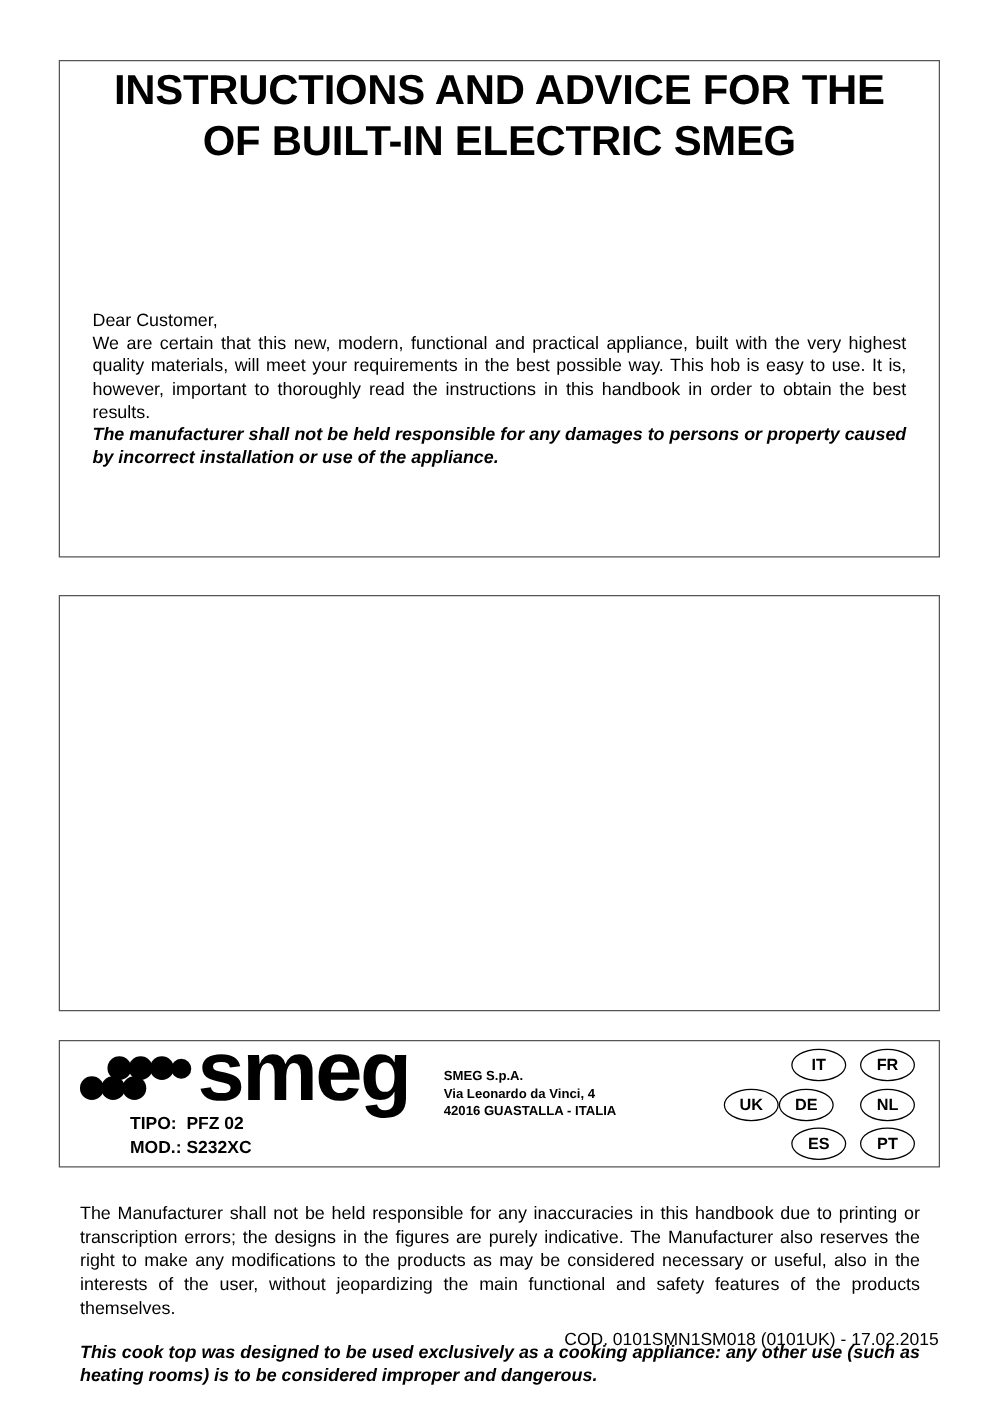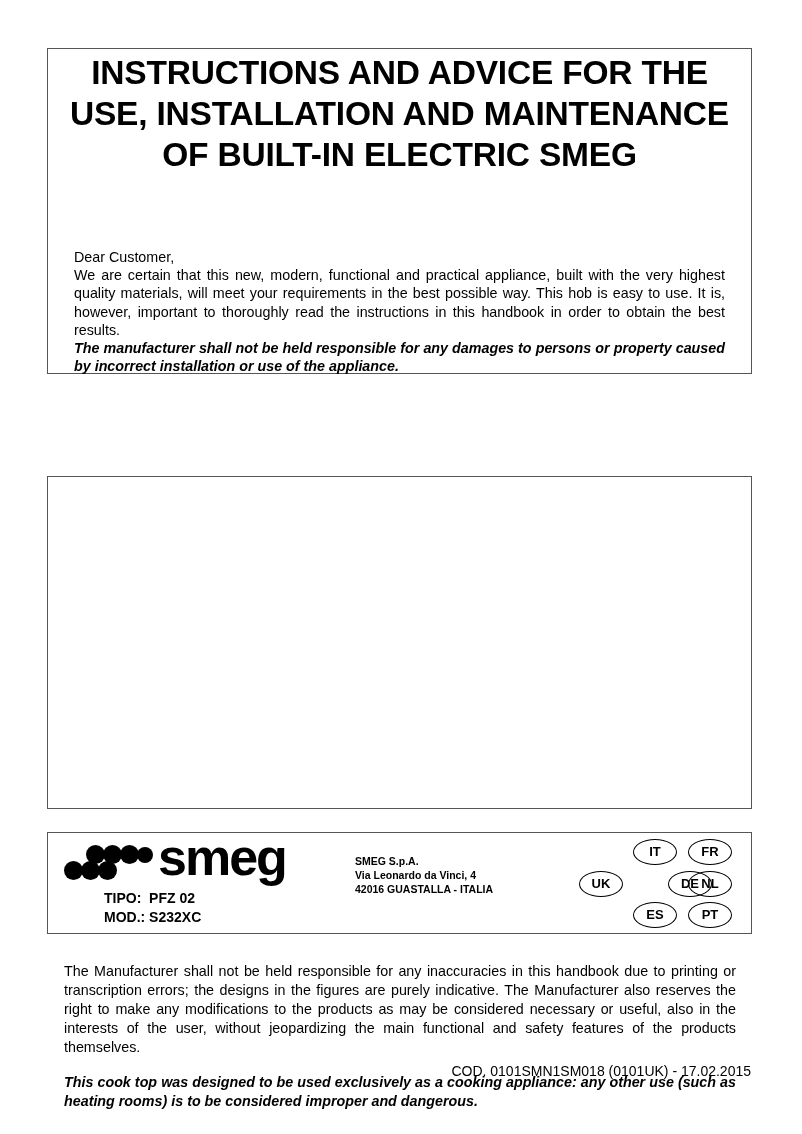--- a/index.html
+++ b/index.html
@@ -4,21 +4,21 @@
 <style>
   html, body { margin: 0; padding: 0; background: #ffffff; }
   body {
     width: 802px; height: 1134px; position: relative; overflow: hidden;
     font-family: "Liberation Sans", sans-serif; color: #000;
   }
   .box {
     position: absolute; left: 47px; width: 705px;
     border: 1px solid #555; box-sizing: border-box;
   }
-  #box-intro { top: 48px; height: 326px; }
+  #box-intro { top: 48px; height: 398px; }
   #box-figure { top: 476px; height: 333px; }
   #box-label { top: 832px; height: 102px; }
 
   .title {
     position: absolute; left: 0; right: 0; top: 3px;
     text-align: center; font-weight: bold; font-size: 33.5px; line-height: 41px;
     letter-spacing: -0.2px;
   }
   .title div { white-space: nowrap; }
 
@@ -29,21 +29,21 @@
   .intro p { margin: 0; }
   .intro .bold-it { font-weight: bold; font-style: italic; }
 
   
   .logo {
     position: absolute; left: 14px; top: 6px; width: 240px; height: 48px;
   }
   .logo .dot { position: absolute; width: 19px; height: 19px; border-radius: 50%; background: #000; }
   .logo-word {
     position: absolute; left: 96px; top: -12px;
-    font-weight: bold; font-size: 52px; letter-spacing: -2px; line-height: 60px;
+    font-weight: bold; font-size: 68px; letter-spacing: -2px; line-height: 60px;
   }
   .tipo {
     position: absolute; left: 56px; top: 56px;
     font-weight: bold; font-size: 14px; line-height: 19px;
   }
   .tipo div { white-space: pre; }
   .address {
     position: absolute; left: 307px; top: 21px;
     font-weight: bold; font-size: 10.5px; line-height: 14px;
   }
@@ -64,21 +64,20 @@
     position: absolute; right: 51px; top: 1062px;
     font-size: 14px; line-height: 18px; white-space: nowrap;
   }
 </style>
 </head>
 <body>
 
 <div class="box" id="box-intro">
   <div class="title">
     <div>INSTRUCTIONS AND ADVICE FOR THE</div>
-    <div>USE, INSTALLATION AND MAINTENANCE</div>
     <div>OF BUILT-IN ELECTRIC SMEG</div>
   </div>
   <div class="intro">
     <p>Dear Customer,</p>
     <p>We are certain that this new, modern, functional and practical appliance, built with the very highest quality materials, will meet your requirements in the best possible way. This hob is easy to use. It is, however, important to thoroughly read the instructions in this handbook in order to obtain the best results.</p>
     <p class="bold-it">The manufacturer shall not be held responsible for any damages to persons or property caused by incorrect installation or use of the appliance.</p>
   </div>
 </div>
 
 <div class="box" id="box-figure"></div>
@@ -101,21 +100,21 @@
     <div>MOD.: S232XC</div>
   </div>
   <div class="address">
     <div>SMEG S.p.A.</div>
     <div>Via Leonardo da Vinci, 4</div>
     <div>42016 GUASTALLA - ITALIA</div>
   </div>
   <div class="lang" style="left:585px; top:6px;">IT</div>
   <div class="lang" style="left:640px; top:6px;">FR</div>
   <div class="lang" style="left:531px; top:38px;">UK</div>
-  <div class="lang" style="left:620px; top:38px;">DE</div>
+  <div class="lang" style="left:575px; top:38px;">DE</div>
   <div class="lang" style="left:640px; top:38px;">NL</div>
   <div class="lang" style="left:585px; top:69px;">ES</div>
   <div class="lang" style="left:640px; top:69px;">PT</div>
 </div>
 
 <div class="footer">
   <p>The Manufacturer shall not be held responsible for any inaccuracies in this handbook due to printing or transcription errors; the designs in the figures are purely indicative. The Manufacturer also reserves the right to make any modifications to the products as may be considered necessary or useful, also in the interests of the user, without jeopardizing the main functional and safety features of the products themselves.</p>
   <p class="bold-it">This cook top was designed to be used exclusively as a cooking appliance: any other use (such as heating rooms) is to be considered improper and dangerous.</p>
 </div>
 <div class="code">COD. 0101SMN1SM018 (0101UK) - 17.02.2015</div>

